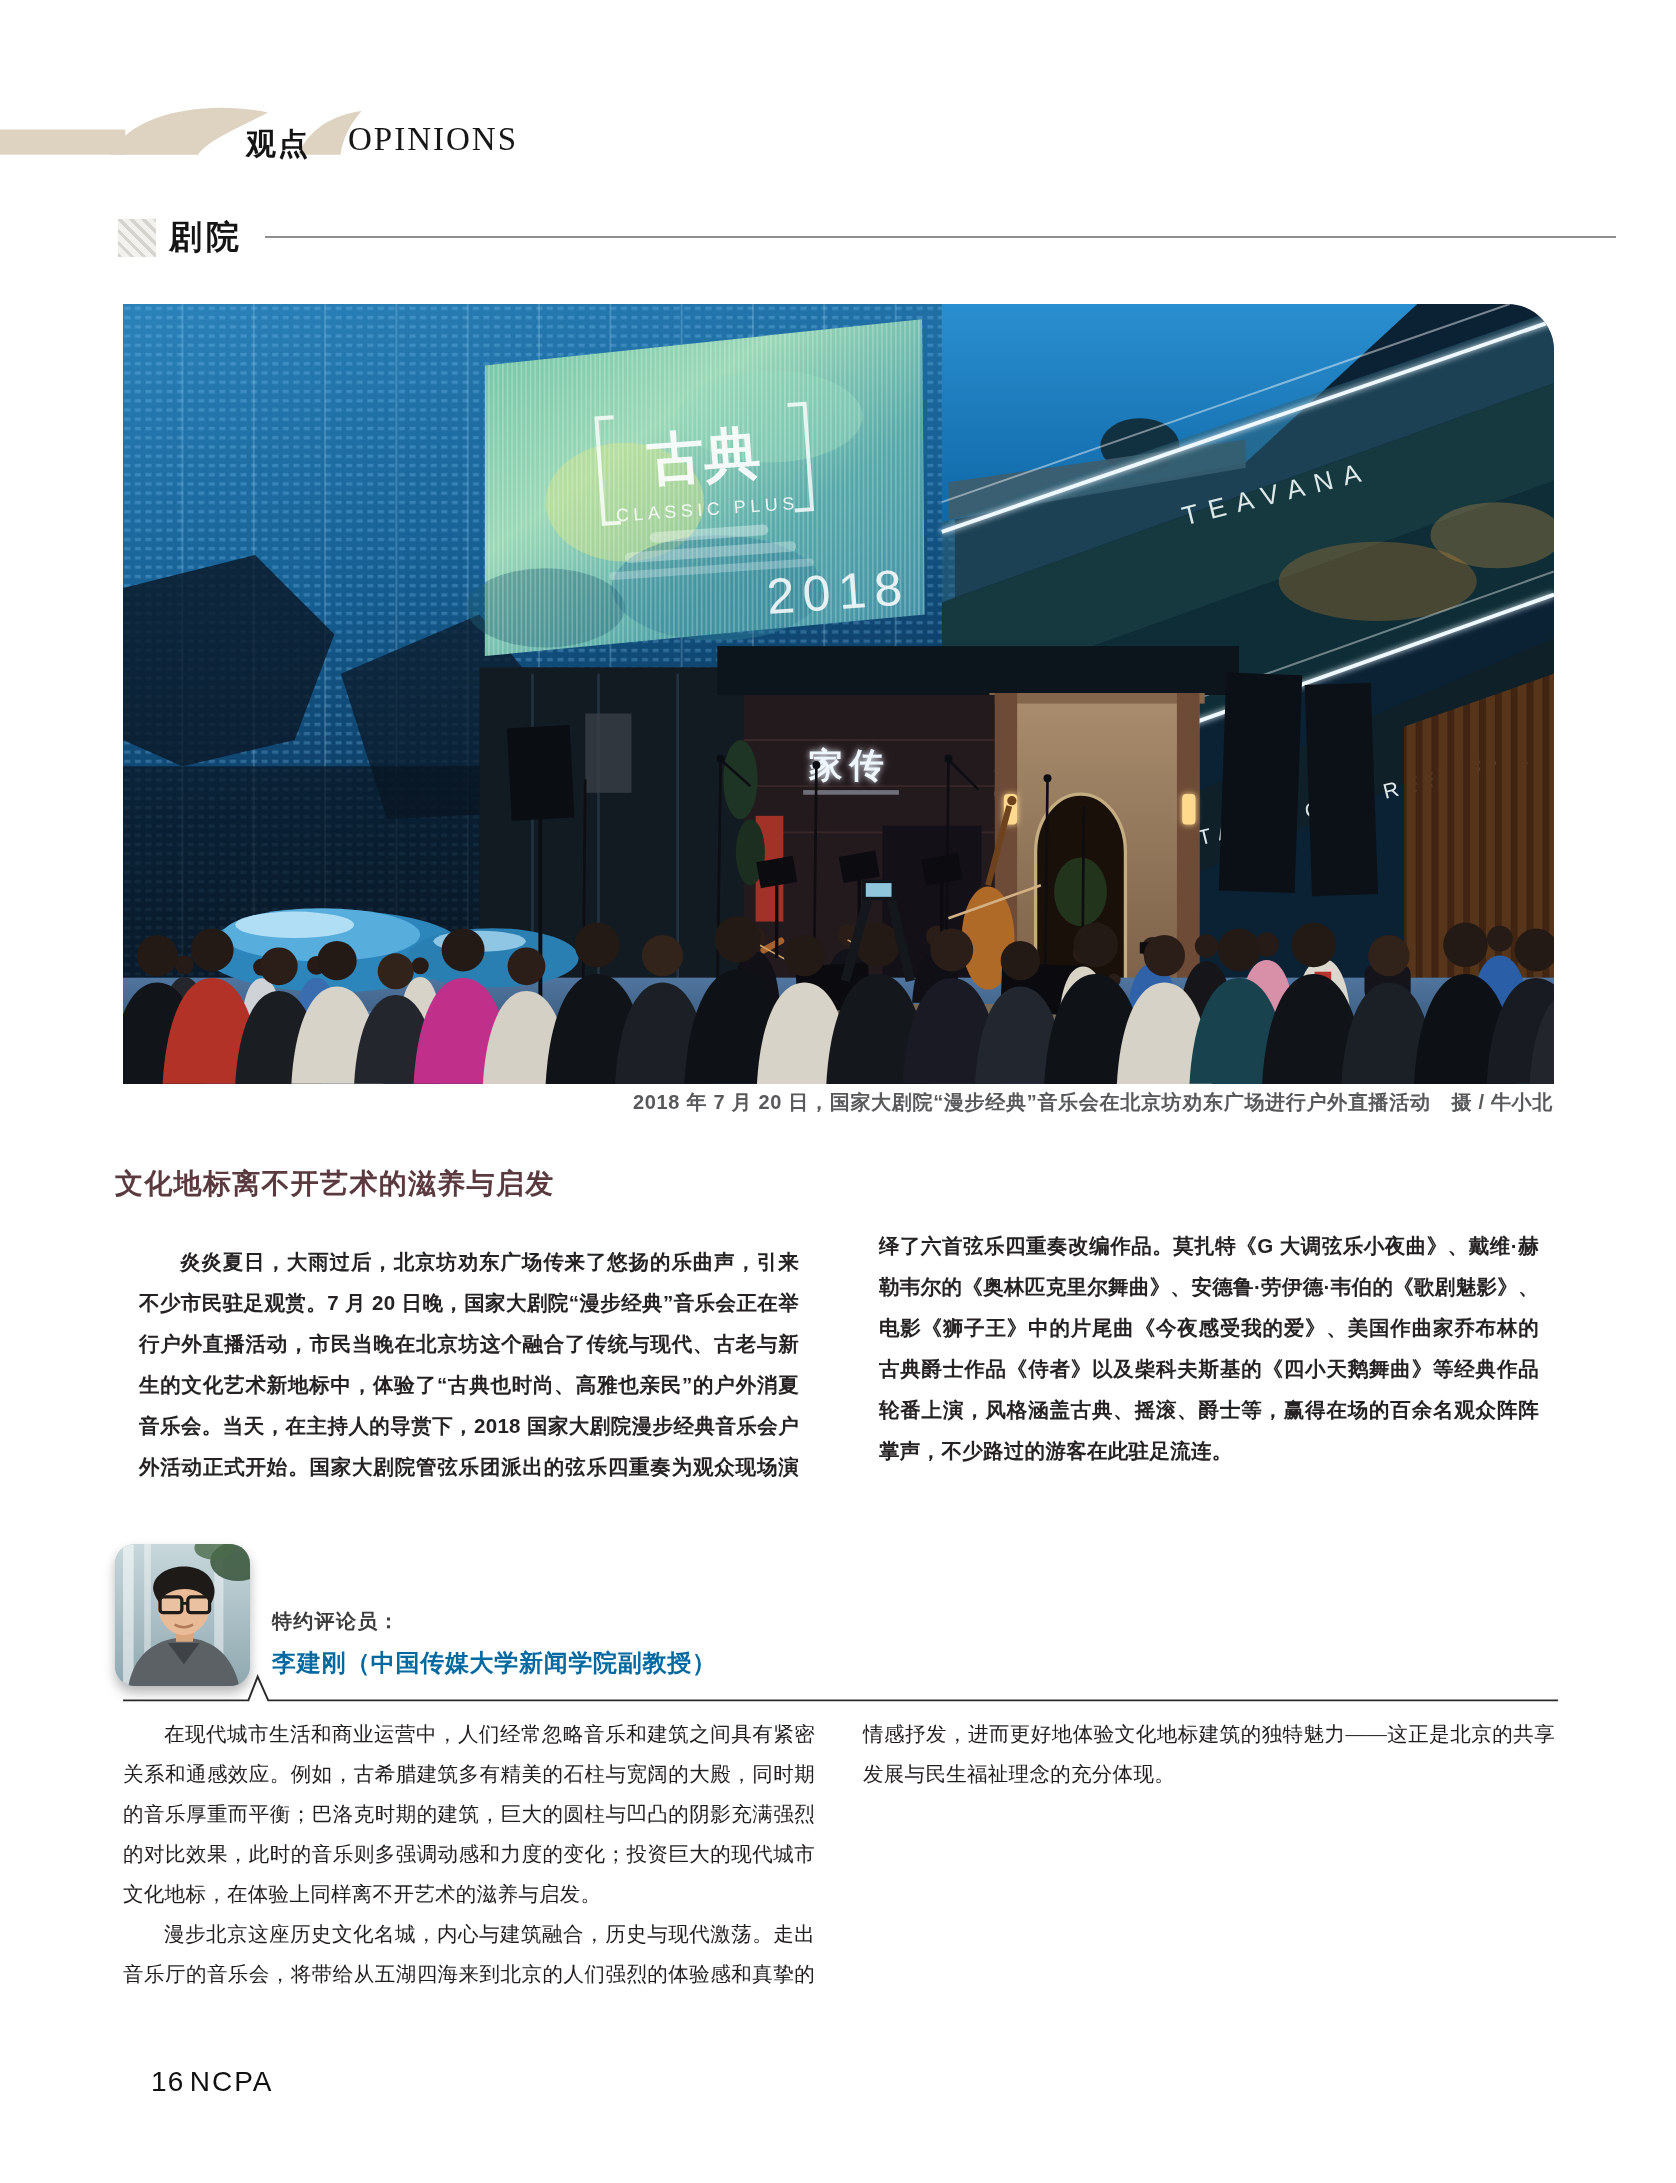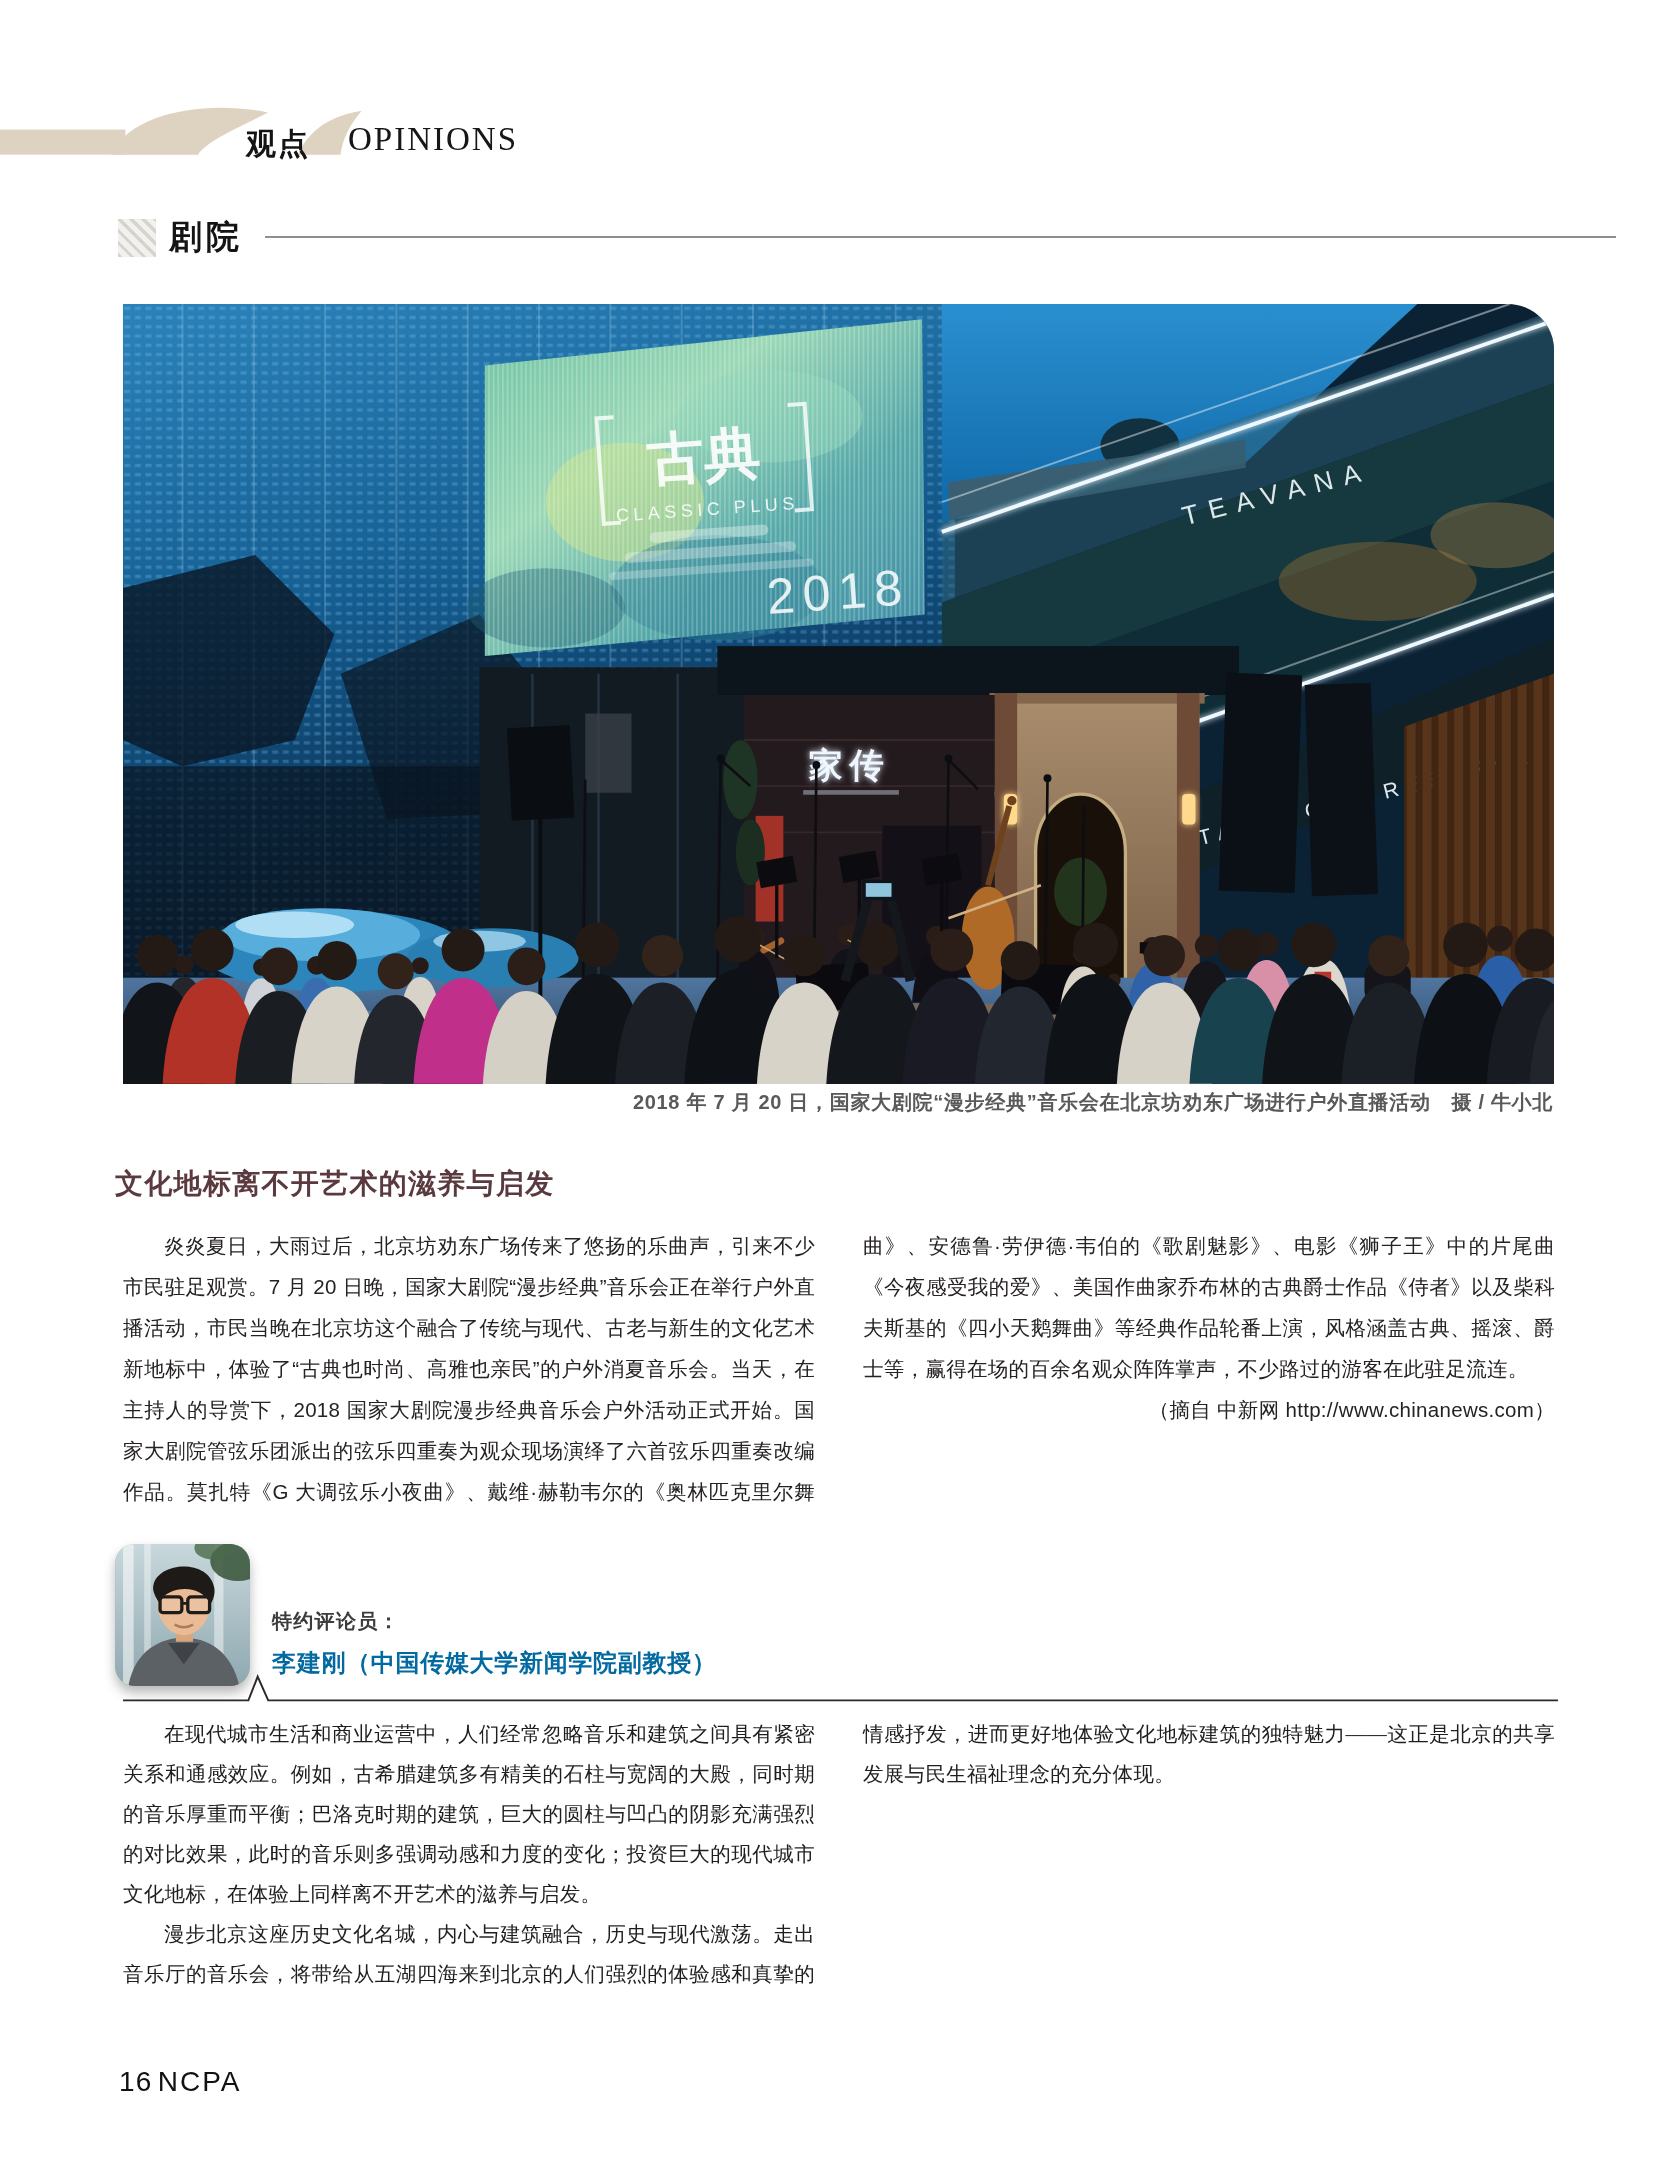--- a/index.html
+++ b/index.html
@@ -23,41 +23,41 @@
          overflow:hidden;background:#0b2235;}
   #photo svg{width:100%;height:100%;display:block;}
   #photo-caption{right:123px;top:1089px;width:990px;text-align:right;
       font-size:20px;font-weight:600;color:#58595b;letter-spacing:0.7px;}
 
   
   #article-title{left:115px;top:1165px;font-size:28px;font-weight:bold;color:#5a3a3e;letter-spacing:1.3px;}
   .body-cols{left:123px;top:1225px;width:1432px;height:298px;overflow:hidden;
       column-count:2;column-gap:48px;column-fill:auto;
       font-size:20.5px;line-height:41px;text-align:justify;color:#262223;letter-spacing:0.3px;}
-  .body-cols p{margin:0;text-indent:2em;}
+  .body-cols p{margin:16px;text-indent:2em;font-weight:bold;}
   .body-cols p.source{text-indent:0;text-align:right;}
 
   
   #avatar{left:115px;top:1544px;width:135px;height:142px;border-radius:20px;overflow:hidden;
       box-shadow:0 6.6px 12px rgba(0,0,0,.28);background:#9fb6bd;}
   #avatar svg{width:100%;height:100%;display:block;}
   #commentator-label{left:272px;top:1608px;font-size:20px;font-weight:bold;color:#3c3c3c;letter-spacing:1.3px;}
   #commentator-name{left:272px;top:1647px;font-size:24px;font-weight:bold;color:#0369a1;letter-spacing:0.7px;}
   #pulse-sep{left:123px;top:1674px;width:1435px;height:29px;}
 
   
   .comment-cols{left:123px;top:1714px;width:1432px;height:330px;overflow:hidden;
       column-count:2;column-gap:48px;column-fill:auto;
       font-family:"Liberation Serif",serif;
       font-size:20.5px;line-height:40px;text-align:justify;color:#201d1d;letter-spacing:0.3px;}
   .comment-cols p{margin:0;text-indent:2em;}
 
   
   #footer{left:119px;top:2066px;font-size:28px;color:#111;}
-  #footer .num{letter-spacing:1.3px;}
+  #footer .num{letter-spacing:1.3px;margin-left:32px;}
   #footer .brand{margin-left:5px;font-weight:500;letter-spacing:2px;}
 </style>
 </head>
 <body>
 
 <svg id="masthead-swoosh" class="abs" viewBox="0 0 820 110">
   <rect x="0" y="46" width="190" height="38" fill="#ded2c0"></rect>
   <path d="M168,84 C200,16 322,2 406,20 C352,48 316,62 300,84 Z" fill="#ded2c0"></path>
   <path d="M452,84 C468,46 504,24 548,18 C528,42 520,60 516,84 Z" fill="#ded2c0"></path>
 </svg>

